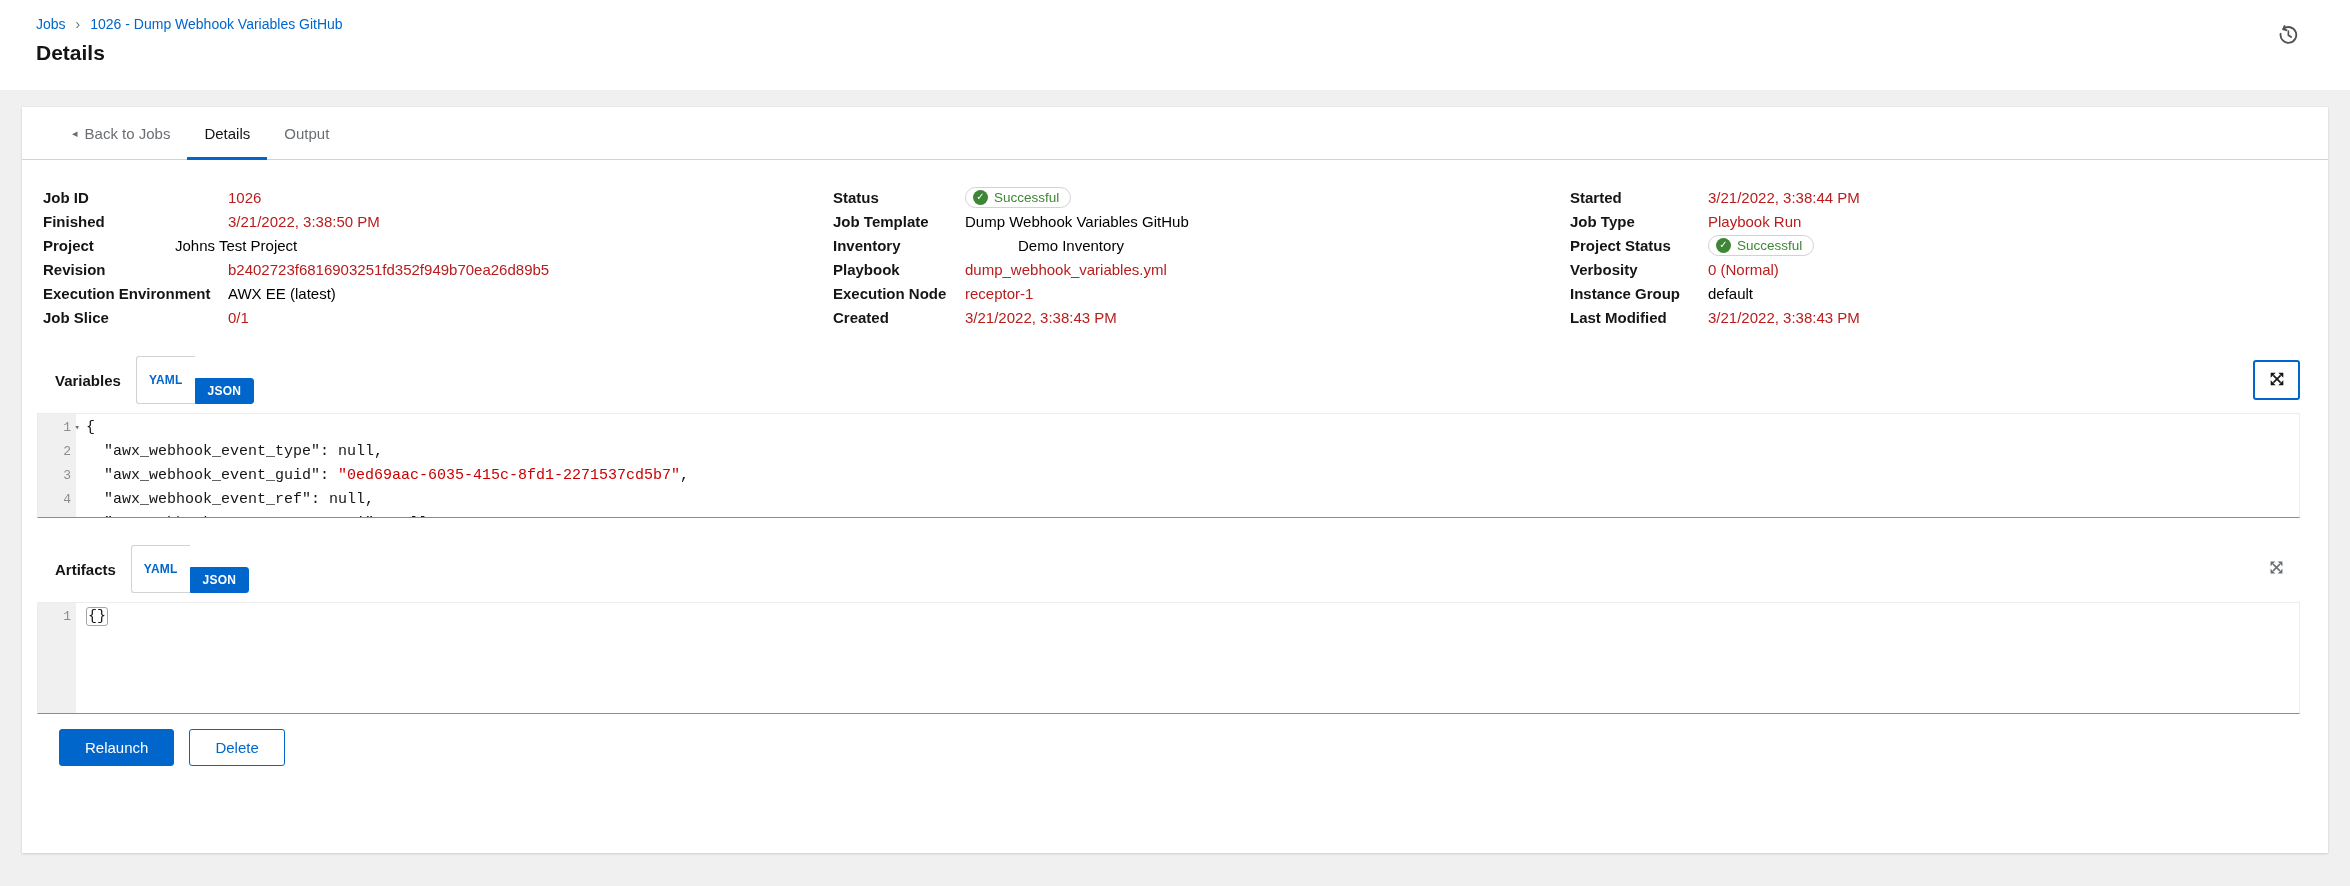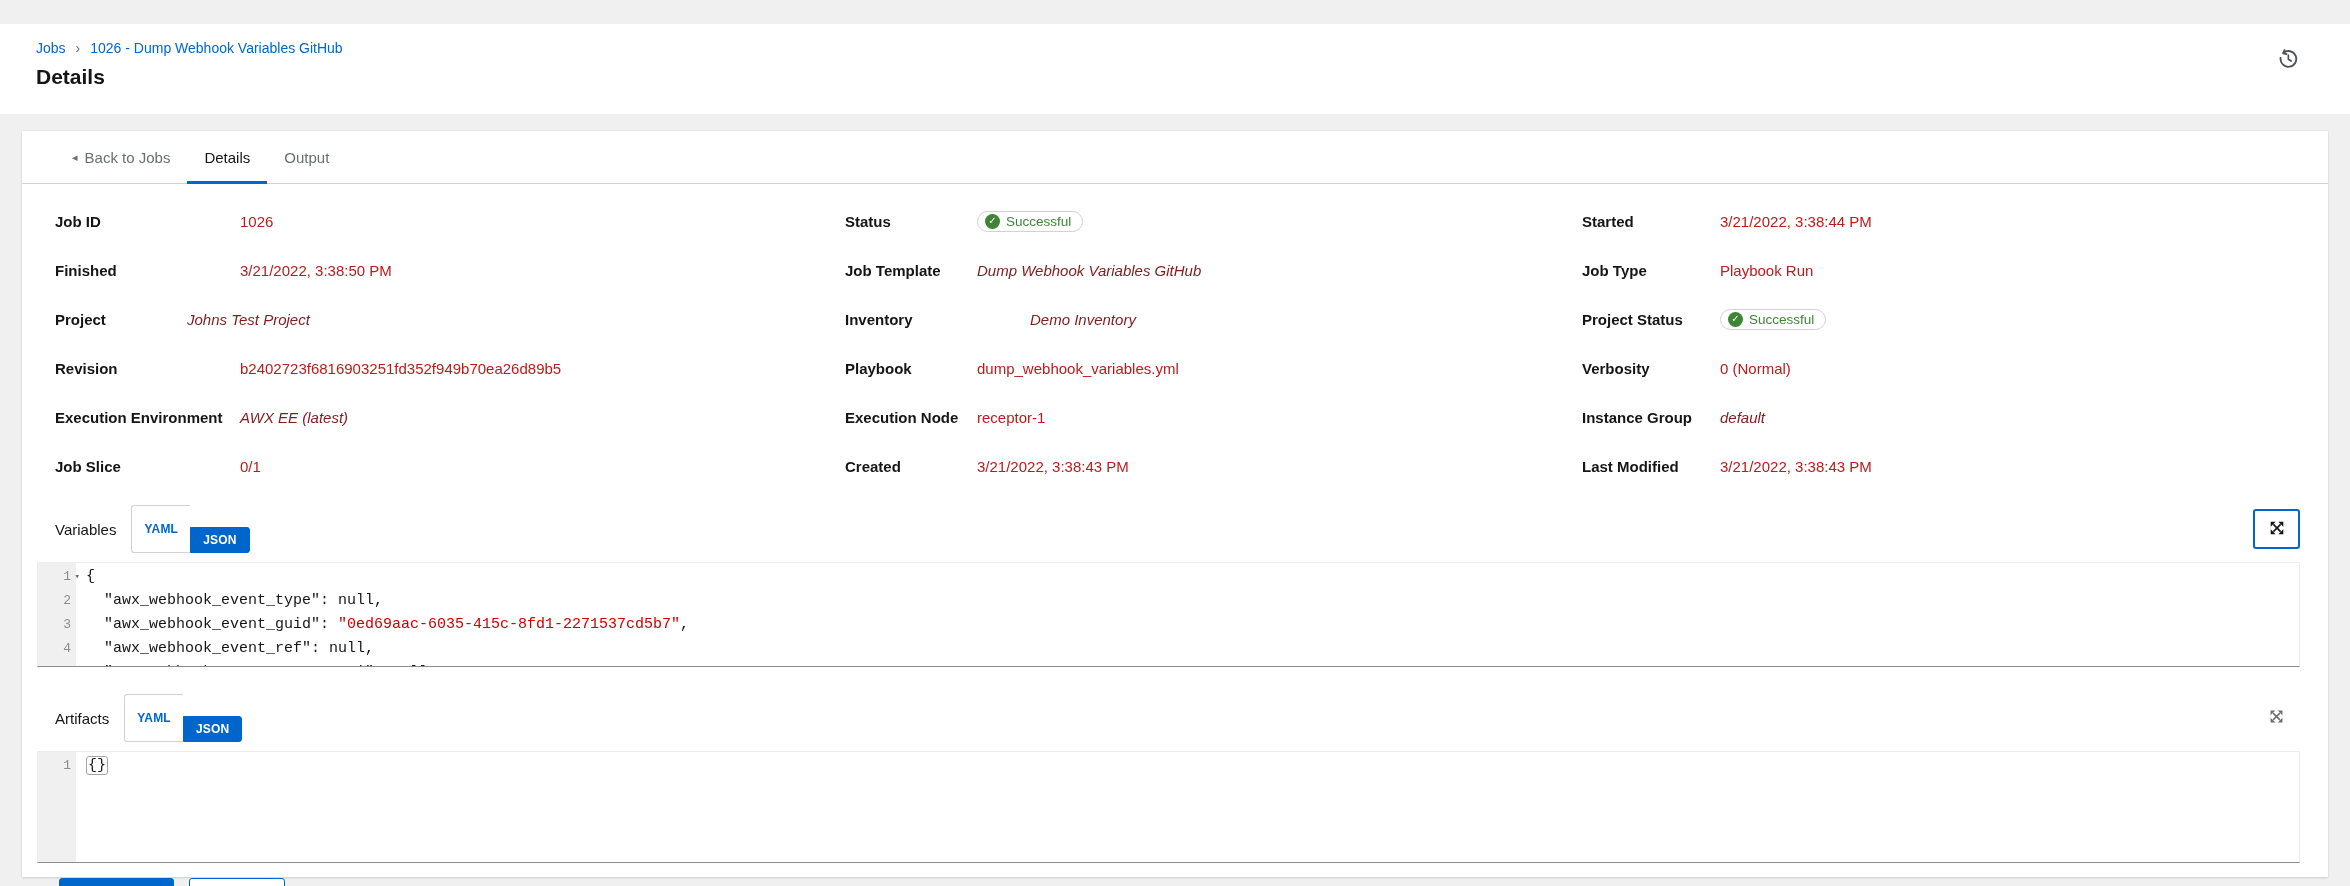--- a/index.html
+++ b/index.html
@@ -1,56 +1,56 @@
 <!DOCTYPE html>
 <html><head>
 <meta charset="utf-8">
 <style>
   * { margin:0; padding:0; box-sizing:border-box; }
   html,body { width:2350px; height:886px; overflow:hidden; }
   body { background:#f0f0f0; font-family:"Liberation Sans", sans-serif; color:#151515; }
 
   
-  .page-header { background:#fff; padding:16px 29px 18px 36px; height:90px; position:relative;margin-top:24px; }
+  .page-header { background:#fff; padding:16px 29px 18px 36px; height:90px; position:relative; }
   .breadcrumb { font-size:14px; display:flex; align-items:center; gap:10px; }
   .breadcrumb a { color:#0066cc; text-decoration:none; cursor:pointer; }
   .crumb-sep { color:#6a6e73; font-size:14px; }
   .page-title { font-size:21px; font-weight:700; margin-top:9px; color:#151515; }
   .history-btn { position:absolute; right:52px; top:24px; background:none; border:none; cursor:pointer; }
 
   
   .card { margin:17px 22px 0; background:#fff; height:746px;
           box-shadow:0 1px 2px rgba(3,3,3,.12), 0 0 2px rgba(3,3,3,.06); }
 
   
   .tabbar { display:flex; align-items:stretch; height:53px; border-bottom:1px solid #d2d2d2; padding-left:33px; }
   .tab { display:flex; align-items:center; gap:7px; padding:0 17px; font-size:15px; color:#6a6e73;
          background:none; border:none; cursor:pointer; font-family:inherit; position:relative; }
   .tab.active { color:#151515; }
   .tab.active::after { content:""; position:absolute; left:0; right:0; bottom:-1px; height:3px; background:#0066cc; }
   .back-caret { font-size:11px; color:#6a6e73; }
 
   
-  .detail-grid { display:grid; grid-template-columns:790px 737px 1fr; row-gap:25px; padding:25px 33px 0; }
+  .detail-grid { display:grid; grid-template-columns:790px 737px 1fr; padding:25px 21px 0; }
   .cell { display:flex; align-items:center; min-height:24px; font-size:15px; }
   .dt { font-weight:700; color:#151515; flex:none; }
   .c1 .dt { width:185px; }
   .c2 .dt { width:132px; }
   .c3 .dt { width:138px; }
   .dd { color:#b91c1c; }
-  a.dd { color:#7f1d1d; text-decoration:none; cursor:pointer;font-style:italic; }
+  a.dd { color:#000000; text-decoration:none; cursor:pointer; }
 
   .badge { display:inline-flex; align-items:center; gap:6px; border:1px solid #d2d2d2; border-radius:30px;
            padding:2px 11px 2px 7px; font-size:13.5px; color:#3e8635; background:#fff; }
   .badge-check { width:15px; height:15px; border-radius:50%; background:#3e8635; color:#fff; font-size:10px;
                  display:inline-flex; align-items:center; justify-content:center; line-height:1; }
 
   
   .section-head { display:flex; align-items:center; margin:31px 28px 0 33px; height:40px; }
-  .section-label { font-size:15px; font-weight:400; margin-right:15px; }
+  .section-label { font-size:15px; font-weight:700; margin-right:15px; }
   .toggle-group { display:inline-flex; }
   .tgl { font-size:12px; font-weight:700; padding:5px 12px; border:1px solid #d2d2d2; background:#fff;
          color:#0066cc; cursor:pointer; font-family:inherit; letter-spacing:.2px; }
   .tgl:first-child { border-radius:3px 0 0 3px; border-right:none; }
   .tgl:last-child { border-radius:0 3px 3px 0;margin-top:22px; }
   .tgl.sel { background:#0066cc; color:#fff; border-color:#0066cc; }
   .head-spacer { margin-left:auto; }
   .expand-btn { width:47px; height:40px; background:#fff; border:2px solid #0066cc; border-radius:3px;
                 display:flex; align-items:center; justify-content:center; cursor:pointer; }
   .expand-plain { width:47px; height:40px; background:none; border:none; display:flex; align-items:center;

